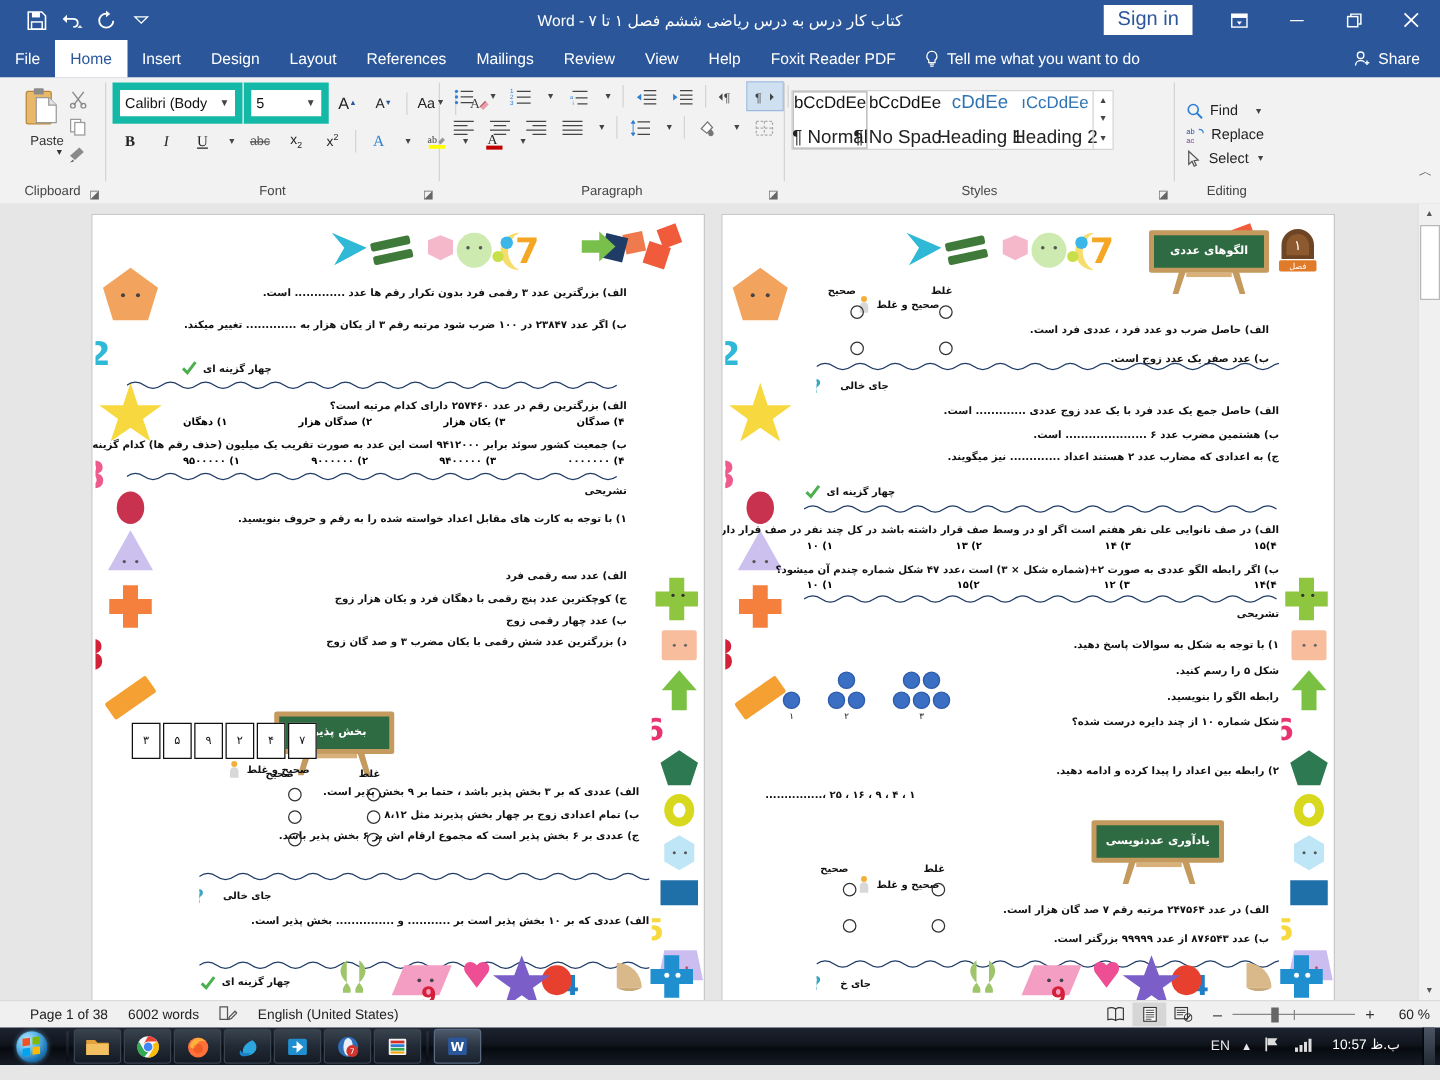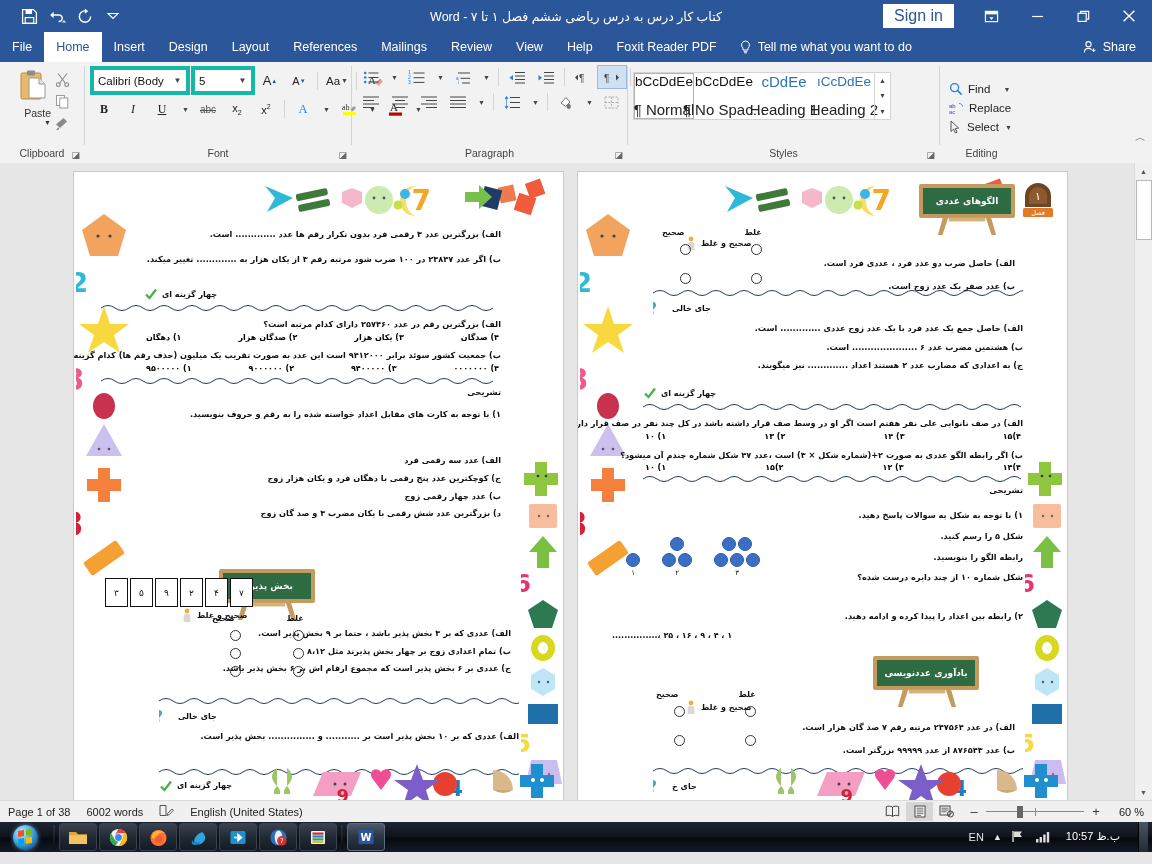--- a/index.html
+++ b/index.html
@@ -37,21 +37,21 @@
   .sep{width:1px;background:#d4d4d4;margin:4px 0 18px 0;}
 
   .paste-col{display:flex;flex-direction:column;align-items:flex-end;width:46px;cursor:pointer;padding-top:2px;}
   .paste-lbl{font-size:10.5px;color:#333;margin-top:1px;}
   .mini-col{display:flex;flex-direction:column;gap:2px;padding-top:3px;}
   .mini{width:22px;height:20px;display:flex;align-items:center;justify-content:center;cursor:pointer;}
 
   .font-grp{width:auto;}
   .row{display:flex;align-items:center;gap:1px;}
   .row.r2{margin-top:3px;}
-  .combo{height:21px;border:4px solid #14b8a6;background:#fff;display:flex;align-items:center;
+  .combo{height:21px;border:6px solid #14b8a6;background:#fff;display:flex;align-items:center;
     font-size:11.5px;color:#111;padding:0 2px 0 4px;cursor:text;}
   .combo .cv{flex:1;white-space:nowrap;overflow:hidden;}
   .combo .car{width:13px;text-align:center;color:#444;font-size:8px;cursor:pointer;}
   .tb{height:22px;min-width:22px;padding:0 3px;display:flex;align-items:center;justify-content:center;
     font-size:12px;color:#222;cursor:pointer;}
   .tb.wide{padding:0 4px;}
   .tb.pressed{background:#cfe0f1;outline:1px solid #9bbae0;}
   .vsep{width:1px;height:18px;background:#d4d4d4;margin:0 3px;}
   .carat{font-size:7px;color:#444;margin-left:1px;}
 
@@ -108,21 +108,21 @@
 
   
   .vscroll{position:absolute;top:163px;right:0;bottom:51px;width:17px;background:#f0f0f0;border-left:1px solid #dcdcdc;}
   .vs-arrow{height:17px;display:flex;align-items:center;justify-content:center;font-size:7px;color:#555;cursor:pointer;background:#f0f0f0;}
   .vs-thumb{position:absolute;top:17px;left:1px;width:14px;height:58px;background:#fff;border:1px solid #b8b8b8;cursor:pointer;}
   .vs-bot{position:absolute;bottom:0;left:0;right:0;}
 
   
   .statusbar{position:absolute;left:0;right:0;bottom:30px;height:21px;background:#f0f0f0;border-top:1px solid #dcdcdc;
     display:flex;align-items:center;font-size:11px;color:#222;}
-  .sb-l{display:flex;align-items:center;gap:16px;padding-left:8px;}
+  .sb-l{display:flex;align-items:center;gap:16px;padding-left:24px;}
   .sb-r{margin-left:auto;display:flex;align-items:center;gap:0;padding-right:8px;}
   .viewbtn{width:27px;height:19px;display:flex;align-items:center;justify-content:center;cursor:pointer;}
   .viewbtn.active{background:#d6d6d6;}
   .zoomwrap{display:flex;align-items:center;gap:6px;padding-left:8px;}
   .zbtn{cursor:pointer;font-size:13px;color:#333;width:12px;text-align:center;}
   .ztrack{position:relative;width:98px;height:14px;cursor:pointer;}
   .ztrack .line{position:absolute;top:6px;left:0;right:0;height:1px;background:#888;}
   .ztrack .mid{position:absolute;top:3px;left:49px;width:1px;height:8px;background:#888;}
   .ztrack .thumb{position:absolute;top:1px;left:31px;width:6px;height:12px;background:#666;}
   .zlabel{font-size:11px;color:#222;min-width:36px;text-align:right;}

